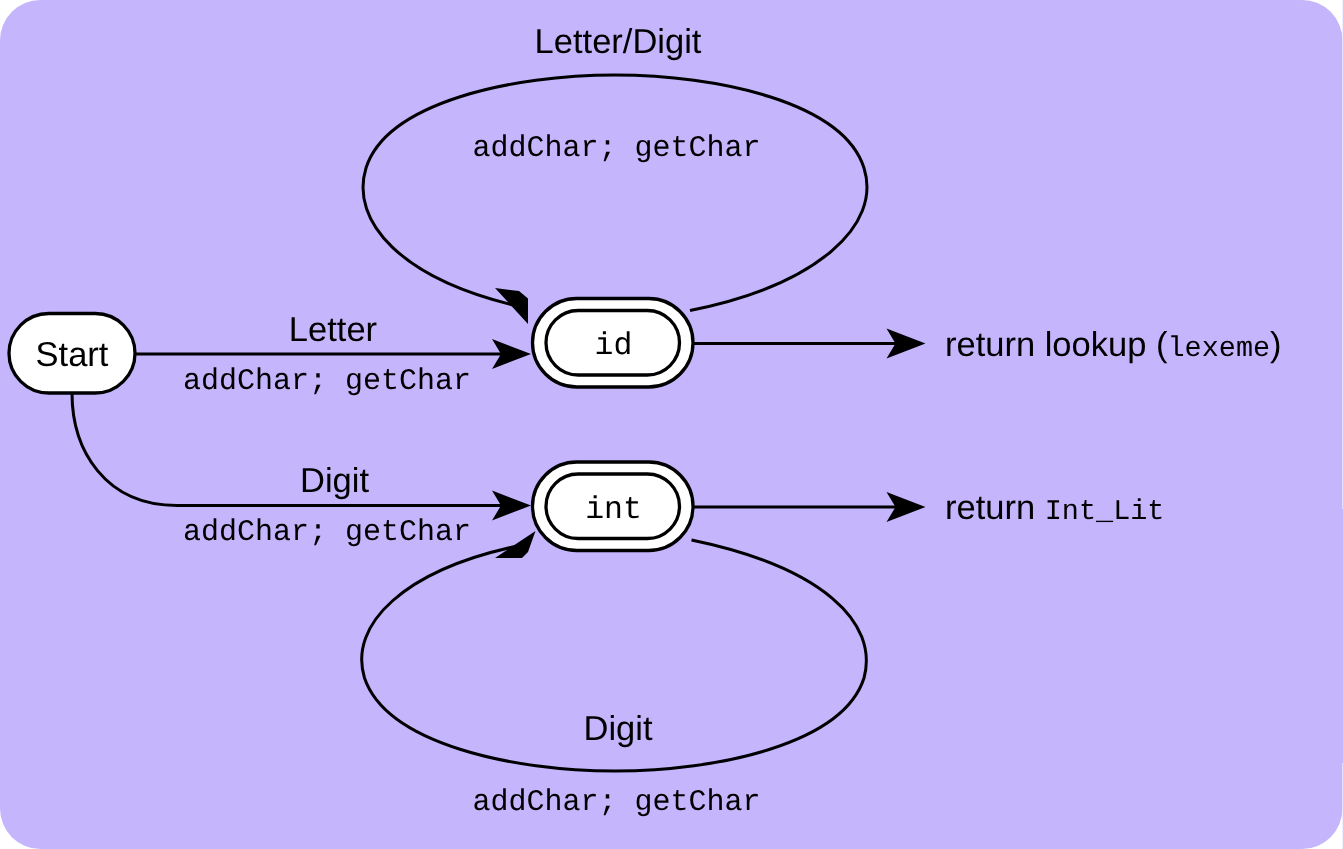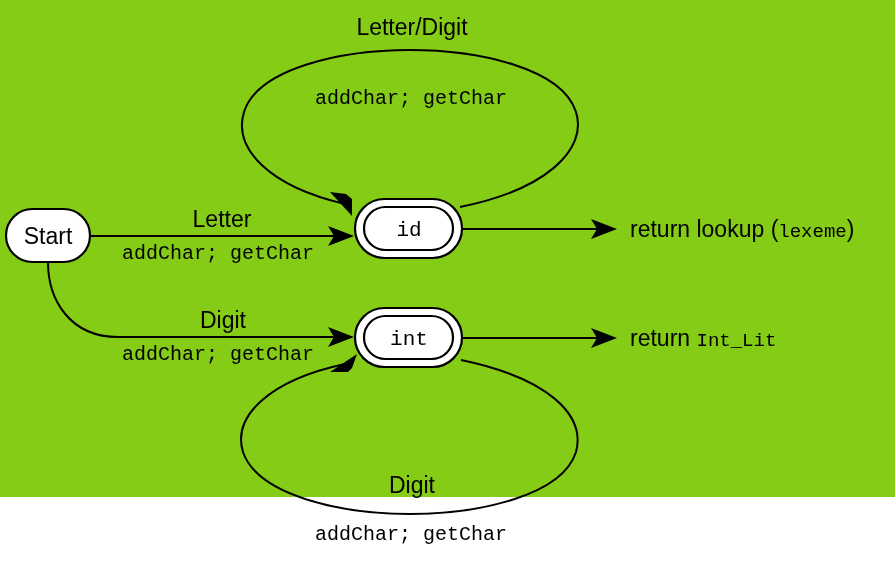--- a/index.html
+++ b/index.html
@@ -9,22 +9,23 @@
   }
   body {
     width: 895px;
     height: 566px;
     font-family: "Liberation Sans", sans-serif;
     overflow: hidden;
   }
   #diagram-root {
     position: relative;
     width: 895px;
-    height: 497px;
-    background: #84cc16;
+    height: 566px;
+    background: #c4b5fd;
+    border-radius: 27px;
   }
   svg#fsa-svg {
     display: block;
     width: 895px;
     height: 566px;
   }
   .edge-line {
     fill: none;
     stroke: #000000;
     stroke-width: 2;

